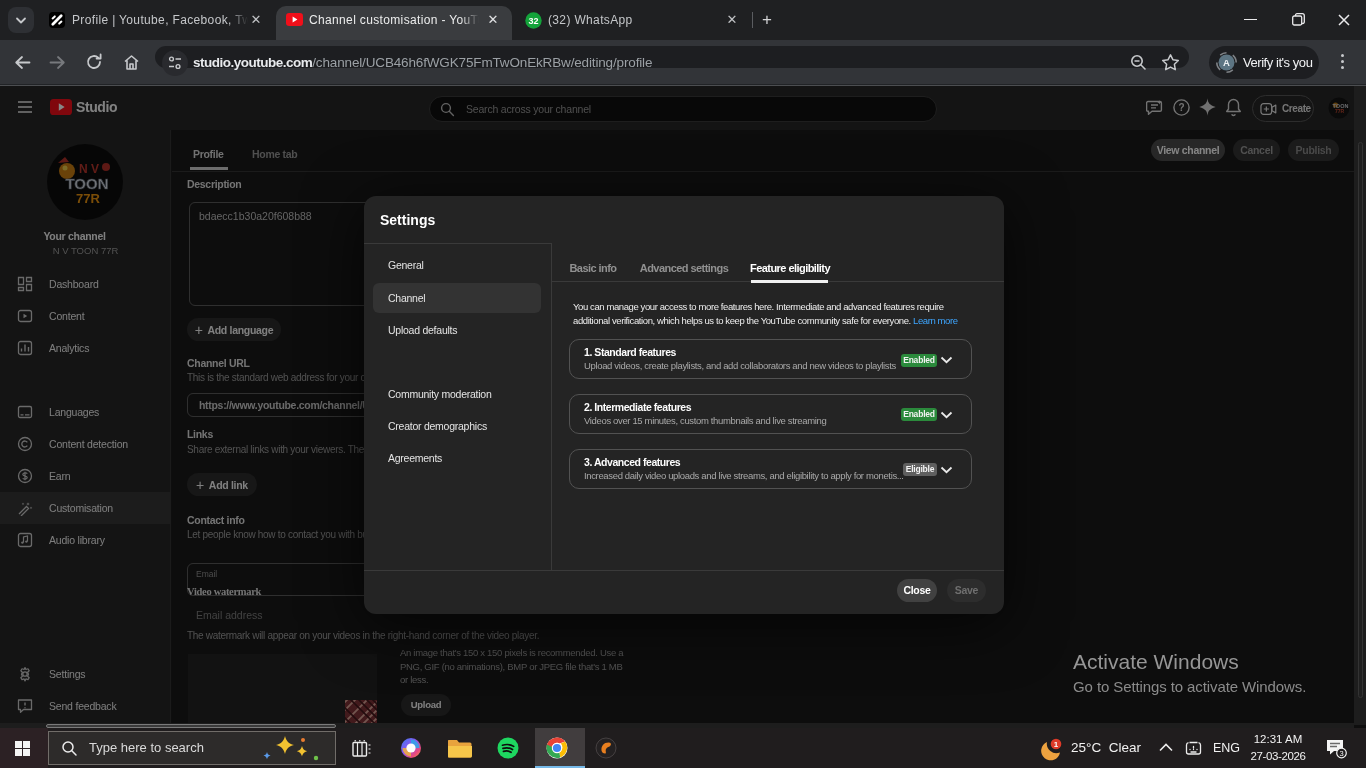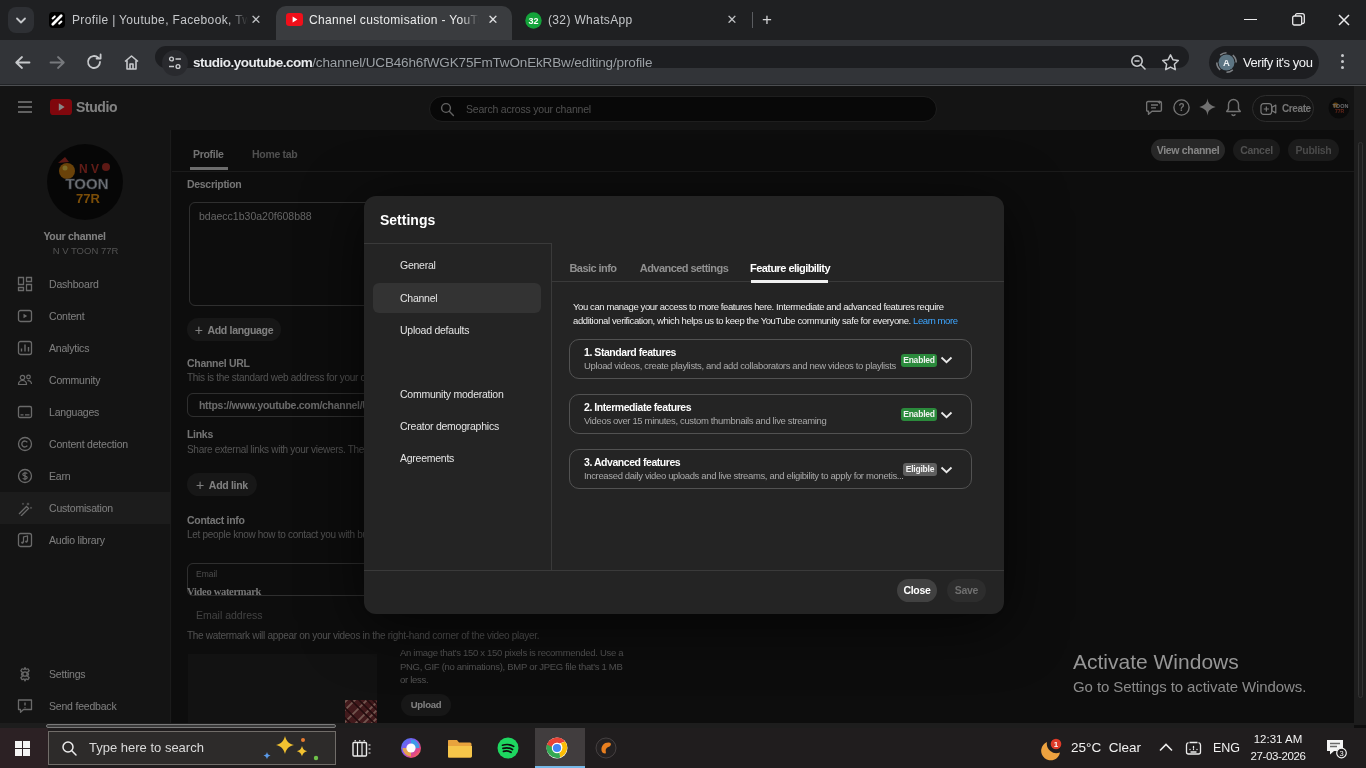--- a/index.html
+++ b/index.html
@@ -30,21 +30,21 @@
   #content { position:absolute; left:172px; top:44px; width:1182px; height:598px; background:#1a1a1a; }
   .seclab { font-size:10.5px; font-weight:bold; letter-spacing:-0.3px; color:#dcdcdc; }
   .sechint { font-size:10px; letter-spacing:-0.3px; color:#9a9a9a; }
   .pill { position:absolute; background:#2e2e2e; border-radius:16px; color:#f1f1f1; font-weight:bold; font-size:10.5px; letter-spacing:-0.3px; text-align:center; }
 
   
   #scrim { position:absolute; left:0; top:0; width:1366px; height:642px; background:rgba(0,0,0,0.47); }
 
   
   #modal { position:absolute; left:364px; top:110px; width:640px; height:418px; background:#242424; border-radius:12px; box-shadow:0 10px 60px rgba(0,0,0,0.7); }
-  .mnav { position:absolute; left:12px; width:187px; height:32px; font-size:10.5px; letter-spacing:-0.25px; color:#e4e4e4; }
+  .mnav { position:absolute; left:0; width:187px; height:32px; font-size:10.5px; letter-spacing:-0.25px; color:#e4e4e4; }
   .mnav span { position:absolute; left:24px; top:50%; transform:translateY(-50%); }
   .mtab { position:absolute; top:66px; font-size:11px; font-weight:bold; letter-spacing:-0.55px; color:#919191; white-space:nowrap; transform:translateX(-50%); }
   .card { position:absolute; left:205px; width:403px; height:40px; border:1px solid #525252; border-radius:10px; }
   .cardt { position:absolute; left:14px; top:6px; font-size:10.5px; font-weight:bold; letter-spacing:-0.45px; color:#fdfdfd; }
   .cards { position:absolute; left:14px; top:20px; font-size:9.5px; letter-spacing:-0.35px; color:#a9a9a9; white-space:nowrap; }
   .badge { position:absolute; border-radius:3px; font-size:8.5px; font-weight:bold; letter-spacing:-0.2px; color:#f2f2f2; text-align:center; }
 
   
   #taskbar { position:absolute; left:0; top:728px; width:1366px; height:40px; background:#201d1e; }
 
@@ -247,29 +247,20 @@
           </svg>
           <span class="navlab">Content</span>
         </div>
       <div class="navitem" style="top:202px;">
           <svg class="navic" viewBox="0 0 16 16">
             <rect x="1.5" y="1.5" width="13" height="13" rx="2" fill="none" stroke="currentColor" stroke-width="1.3"></rect>
             <path d="M4.5 11.5 V8.5 M8 11.5 V4.5 M11.5 11.5 V7" stroke="currentColor" stroke-width="1.4"></path>
           </svg>
           <span class="navlab">Analytics</span>
         </div>
-      <div class="navitem" style="top:234px;">
-          <svg class="navic" viewBox="0 0 16 16">
-            <circle cx="5.5" cy="5.5" r="2.2" fill="none" stroke="currentColor" stroke-width="1.2"></circle>
-            <circle cx="11.5" cy="5" r="1.8" fill="none" stroke="currentColor" stroke-width="1.2"></circle>
-            <path d="M1.5 12.5 c0 -2.5 1.8 -4 4 -4 s4 1.5 4 4 Z" fill="none" stroke="currentColor" stroke-width="1.2"></path>
-            <path d="M10.5 8.6 c2 -0.3 4 1 4 3.4" fill="none" stroke="currentColor" stroke-width="1.2"></path>
-          </svg>
-          <span class="navlab">Community</span>
-        </div>
       <div class="navitem" style="top:266px;">
           <svg class="navic" viewBox="0 0 16 16">
             <rect x="1.5" y="2.5" width="13" height="11" rx="1.5" fill="none" stroke="currentColor" stroke-width="1.3"></rect>
             <path d="M3.5 10.8 h3 M8 10.8 h4.5" stroke="currentColor" stroke-width="1.3"></path>
           </svg>
           <span class="navlab">Languages</span>
         </div>
       <div class="navitem" style="top:298px;">
           <svg class="navic" viewBox="0 0 16 16">
             <circle cx="8" cy="8" r="6.5" fill="none" stroke="currentColor" stroke-width="1.3"></circle>

